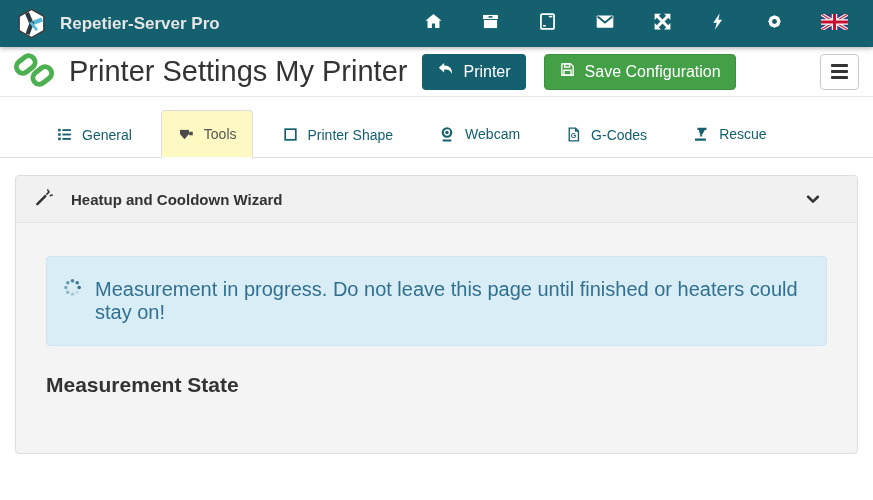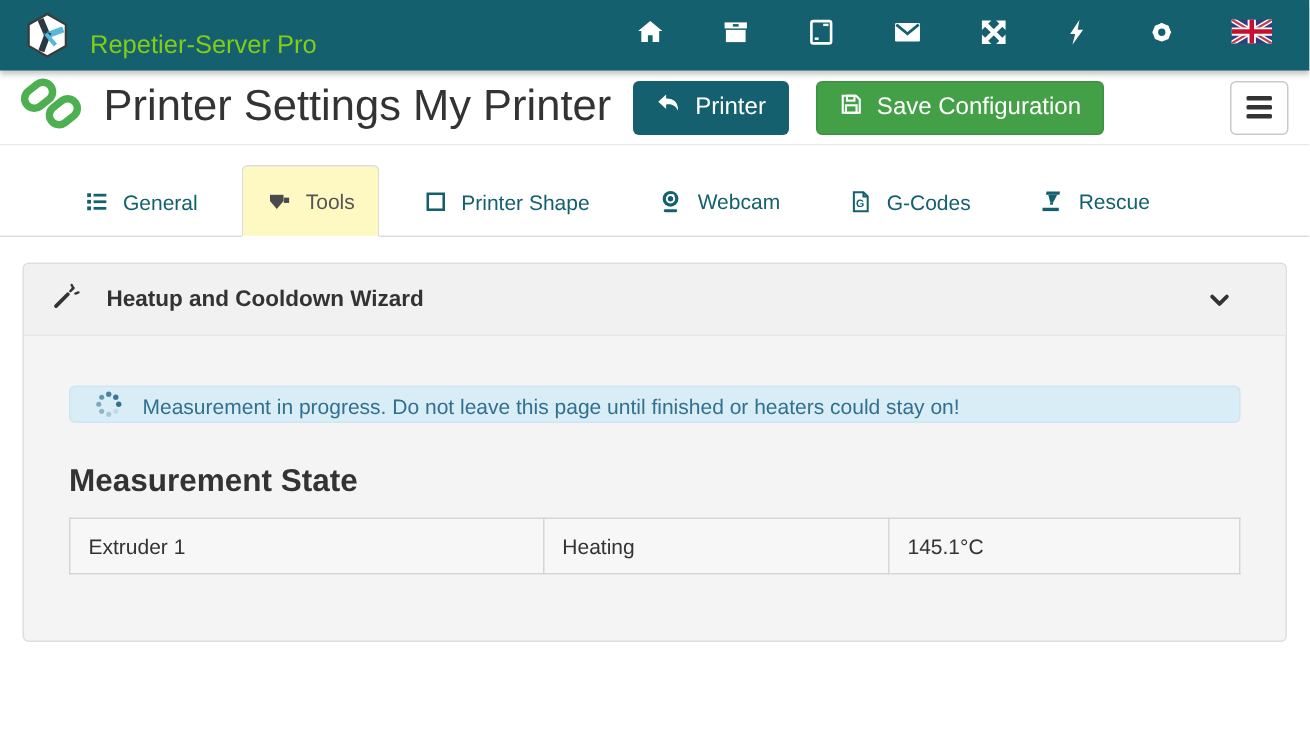--- a/index.html
+++ b/index.html
@@ -6,21 +6,21 @@
   html,body { width:873px; height:500px; }
   body {
     font-family:"Liberation Sans", sans-serif;
     background:#ffffff; overflow:hidden; color:#333;
   }
   
   .navbar {
     height:47px; background:#14606e; display:flex; align-items:center;
     padding:0 15px; box-shadow:0 2px 4px rgba(0,0,0,.25); position:relative; z-index:5;
   }
-  .brand { display:flex; align-items:flex-end; gap:12px; color:#84cc16; font-size:17px; font-weight:400; }
+  .brand { display:flex; align-items:center; gap:12px; color:#e5e5e5; font-size:17px; font-weight:700; }
   .brand svg { display:block; }
   .nav-icons { margin-left:auto; display:flex; align-items:center; gap:36px; padding-right:10px; }
   .nav-icons a { display:flex; align-items:center; cursor:pointer; text-decoration:none; }
   
   .page-header {
     display:flex; align-items:center; height:50px;
     padding:8px 14px 8px 12px; border-bottom:1px solid #e9e9e9;
   }
   .page-title { font-size:29px; font-weight:500; color:#333; margin-left:13px; white-space:nowrap; }
   .btn {
@@ -45,23 +45,23 @@
   .panel { margin:17px 15px 0; background:#f4f4f4; border:1px solid #dedede; border-radius:4px; }
   .panel-header {
     display:flex; align-items:center; padding:11px 35px 11px 18px;
     background:#f1f1f1; border-bottom:1px solid #e7e7e7; border-radius:4px 4px 0 0; cursor:pointer;
   }
   .panel-title { font-size:15px; font-weight:700; color:#333; margin-left:17px; }
   .chevron { margin-left:auto; display:flex; }
   .panel-body { padding:33px 30px 44px; }
   
   .alert {
-    display:flex; align-items:flex-end; gap:13px;
+    display:flex; align-items:flex-start; gap:13px;
     background:#d9edf7; border:1px solid #cde6f2; color:#31708f;
-    border-radius:4px; padding:2px 16px; font-size:14px;
+    border-radius:4px; padding:21px 16px; font-size:20px;
   }
   .alert svg { flex:none; display:block; }
   
   .section-title { font-size:21px; font-weight:700; color:#333; margin:27px 0 12px; }
   table.state { width:100%; border-collapse:collapse; font-size:14px; color:#333; }
   table.state td { border:1px solid #d6d6d6; padding:10px 12px; }
   table.state tr.row-odd  { background:#eeeeee; }
   table.state tr.row-even { background:#f7f7f7; }
   table.state td.c1 { width:40.5%; }
   table.state td.c2 { width:29.5%; }
@@ -303,21 +303,16 @@
           <circle cx="13.45" cy="4.55" r="1.7" opacity="0.95"></circle>
         </svg>
       </span>
       <span>Measurement in progress. Do not leave this page until finished or heaters could stay on!</span>
     </div>
 
     <div class="section-title">Measurement State</div>
 
     <table class="state">
       <tbody>
-        <tr class="row-even">
-          <td class="c1">Extruder 1</td>
-          <td class="c2">Heating</td>
-          <td class="c3">145.1°C</td>
-        </tr>
       </tbody>
     </table>
   </div>
 </div>
 
 </body></html>

